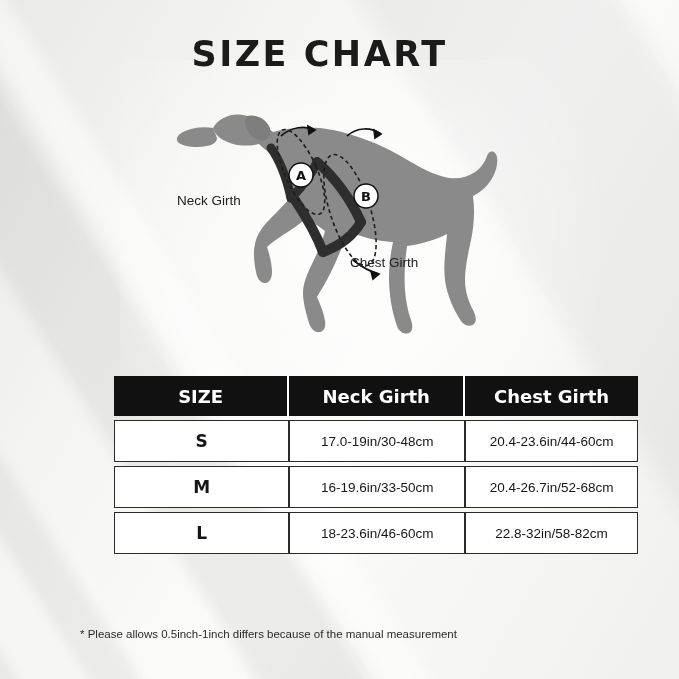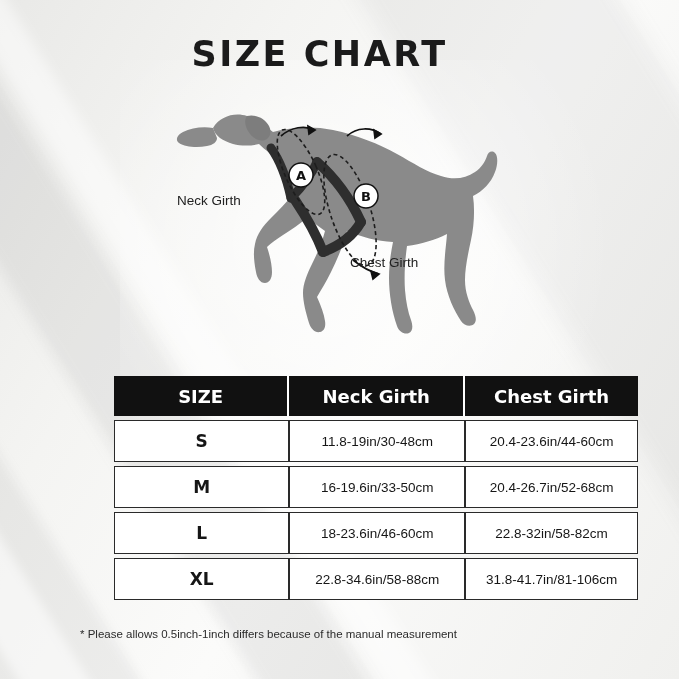--- a/index.html
+++ b/index.html
@@ -254,37 +254,32 @@
       <thead>
         <tr>
           <th class="c0 sep">SIZE</th>
           <th class="c1 sep">Neck Girth</th>
           <th class="c2">Chest Girth</th>
         </tr>
       </thead>
       <tbody>
         <tr>
           <td class="size-cell">S</td>
-          <td>11.8-19in/30-48cm</td>
+          <td>17.0-19in/30-48cm</td>
           <td>20.4-23.6in/44-60cm</td>
         </tr>
         <tr>
           <td class="size-cell">M</td>
           <td>16-19.6in/33-50cm</td>
           <td>20.4-26.7in/52-68cm</td>
         </tr>
         <tr>
           <td class="size-cell">L</td>
           <td>18-23.6in/46-60cm</td>
           <td>22.8-32in/58-82cm</td>
         </tr>
-        <tr>
-          <td class="size-cell">XL</td>
-          <td>22.8-34.6in/58-88cm</td>
-          <td>31.8-41.7in/81-106cm</td>
-        </tr>
       </tbody>
     </table>
 
     <div class="note">* Please allows 0.5inch-1inch differs because of the  manual measurement</div>
 
   </div>
 </div>
 
 </body></html>

